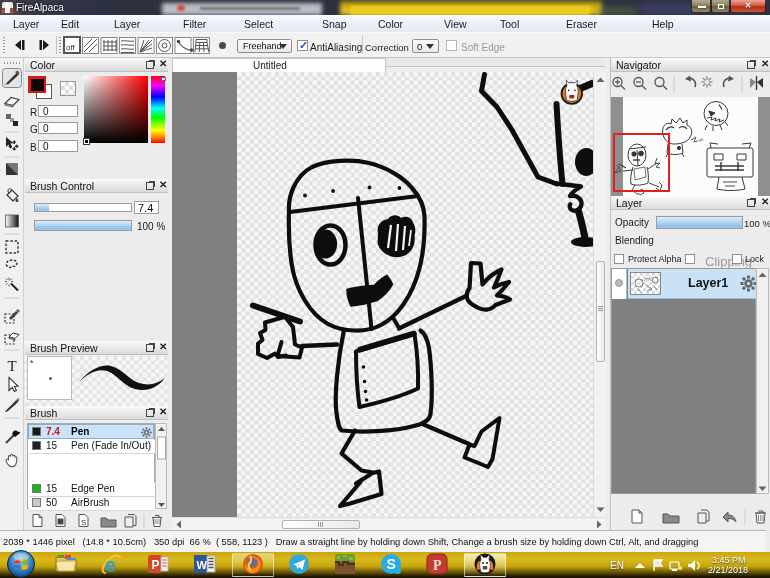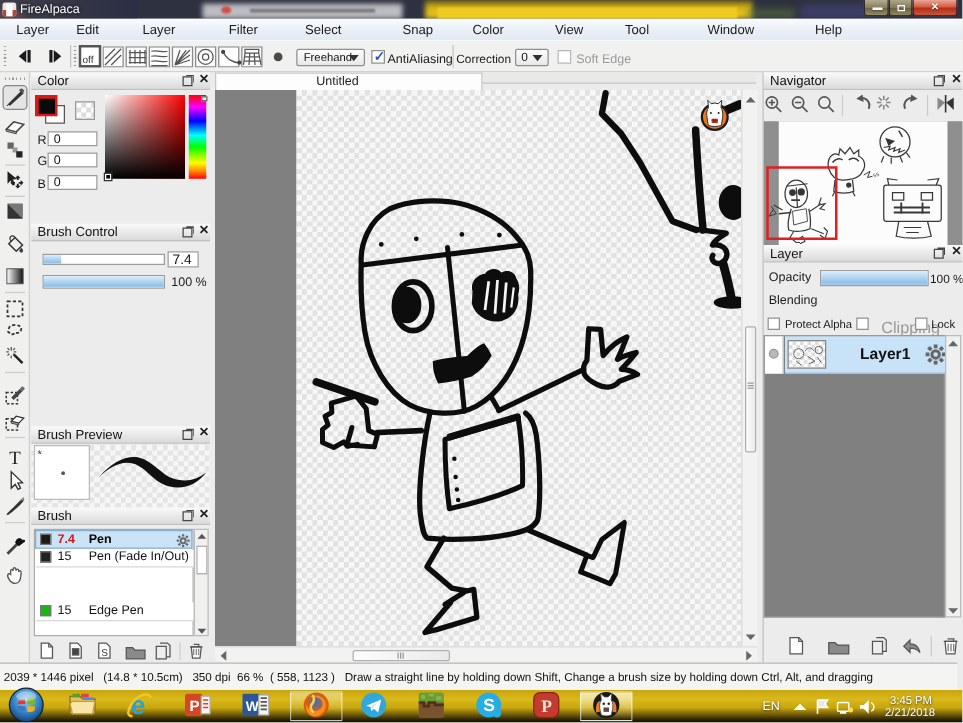--- a/index.html
+++ b/index.html
@@ -99,21 +99,21 @@
 <div class="abs" id="menubar">
   <span style="left:13px">Layer</span>
     <span style="left:61px">Edit</span>
   <span style="left:114px">Layer</span>
     <span style="left:183px">Filter</span>
   <span style="left:244px">Select</span>
     <span style="left:322px">Snap</span>
   <span style="left:378px">Color</span>
     <span style="left:444px">View</span>
   <span style="left:500px">Tool</span>
-    <span style="left:566px">Window</span>
+    <span style="left:566px">Eraser</span>
   <span style="left:652px">Help</span>
 </div>
 
 <div class="abs" id="toolbar">
   <div class="vdots" style="left:3px;top:4px;height:17px"></div>
   <svg class="abs" style="left:12px;top:5px" width="40" height="14" viewBox="0 0 40 14">
     <path d="M9,2 L3,7 L9,12 Z" fill="#1a1a1a"></path>
       <rect x="10" y="2" width="2.5" height="10" fill="#1a1a1a"></rect>
     <path d="M31,2 L37,7 L31,12 Z" fill="#1a1a1a"></path>
       <rect x="27.5" y="2" width="2.5" height="10" fill="#1a1a1a"></rect>
@@ -361,20 +361,25 @@
         </div>
         <div class="abs brow" style="top:15.5px">
             <i style="background:#222"></i>
             <span class="n">15</span>
             <span class="m">Pen (Fade In/Out)</span>
           </div>
         <div class="abs brow" style="top:58.4px">
             <i style="background:#18b418"></i>
             <span class="n">15</span>
             <span class="m">Edge Pen</span>
+          </div>
+        <div class="abs brow" style="top:72.7px">
+            <i style="background:#c9c9c9"></i>
+            <span class="n">50</span>
+            <span class="m">AirBrush</span>
           </div>
       </div>
 
       <div class="abs" style="left:130px;top:17px;width:12px;height:86px;background:#f0f0ef;border:1px solid #bbb">
         <svg class="abs" style="left:1px;top:1px" width="9" height="84">
             <path d="M1,6 L4.5,2 L8,6 Z" fill="#555"></path>
             <path d="M1,78 L4.5,82 L8,78 Z" fill="#555"></path>
             <rect x="0.5" y="12" width="8" height="22" fill="#fdfdfd" stroke="#aaa"></rect>
           </svg>
       </div>

